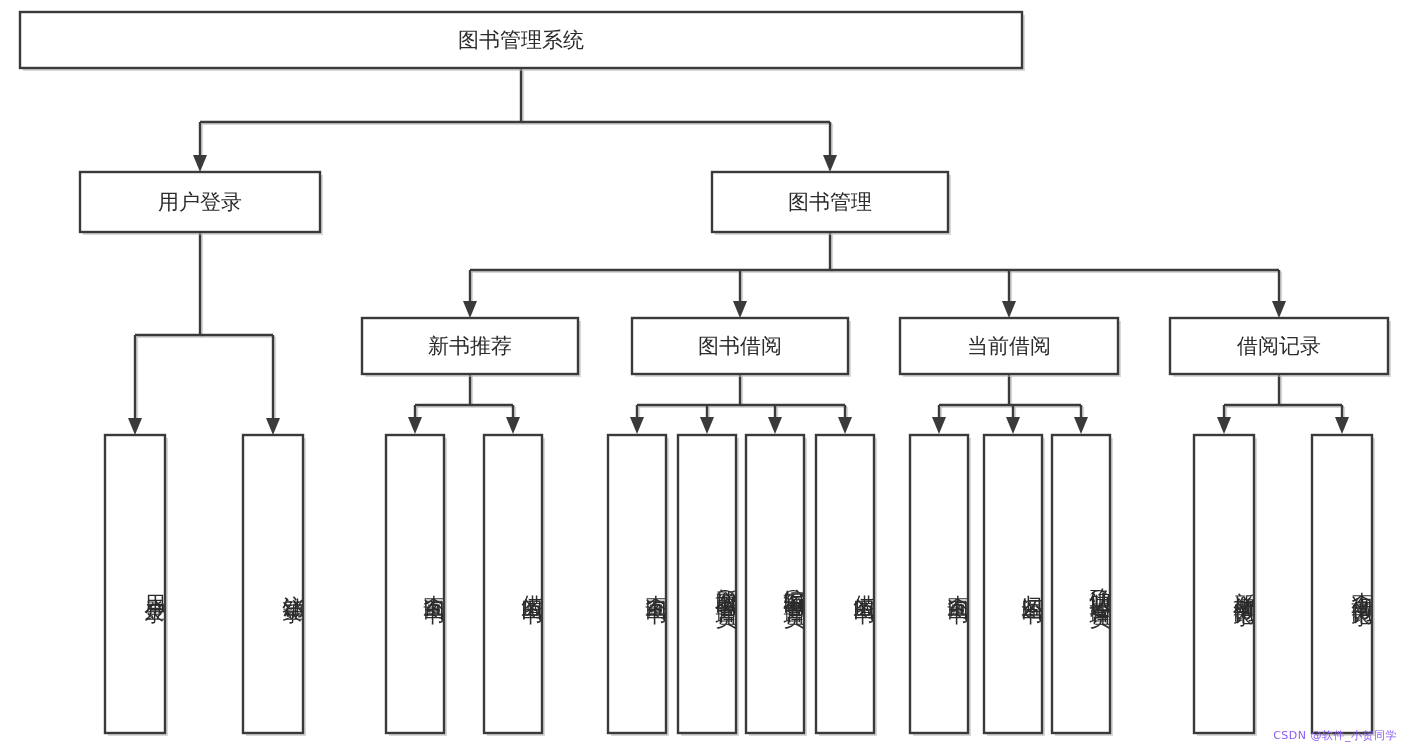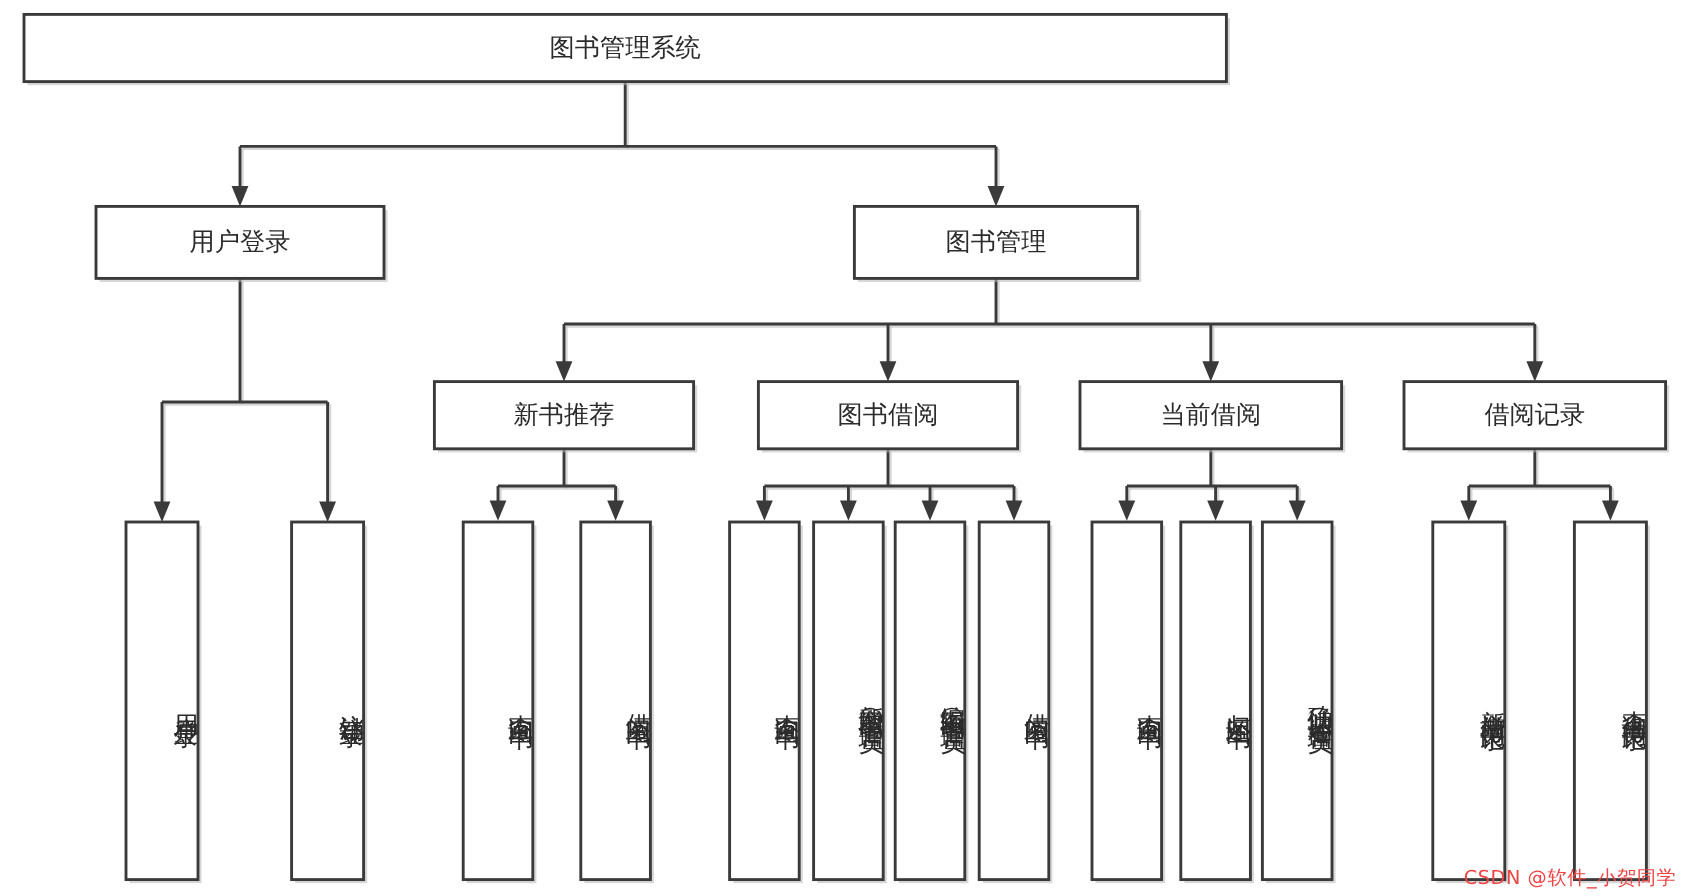--- a/index.html
+++ b/index.html
@@ -75,22 +75,22 @@
     align-items: flex-start;
     justify-content: center;
     white-space: nowrap;
     pointer-events: none;
   }
   .watermark {
     position: absolute;
     right: 8px;
     bottom: 4px;
     font-family: "DejaVu Sans", "Liberation Sans", sans-serif;
-    font-size: 16px;
-    color: #ef4444;
+    font-size: 11px;
+    color: #8b5cf6;
     letter-spacing: 0.5px;
     user-select: none;
   }
 </style>
 </head>
 <body>
 
 <div id="diagram-root">
 
   <svg id="tree-svg" viewBox="0 0 1405 747" xmlns="http://www.w3.org/2000/svg">

